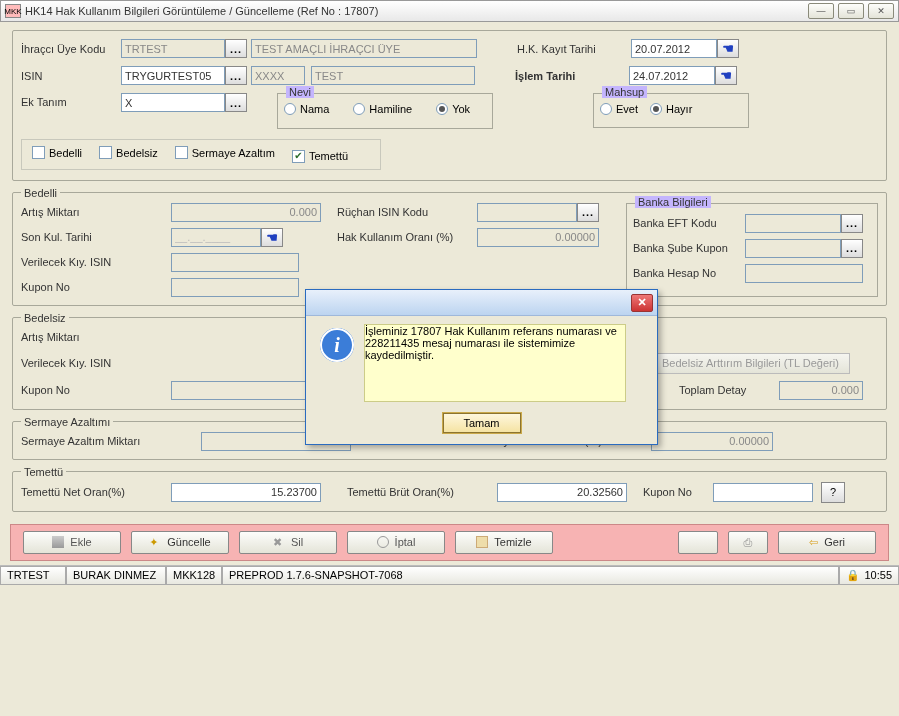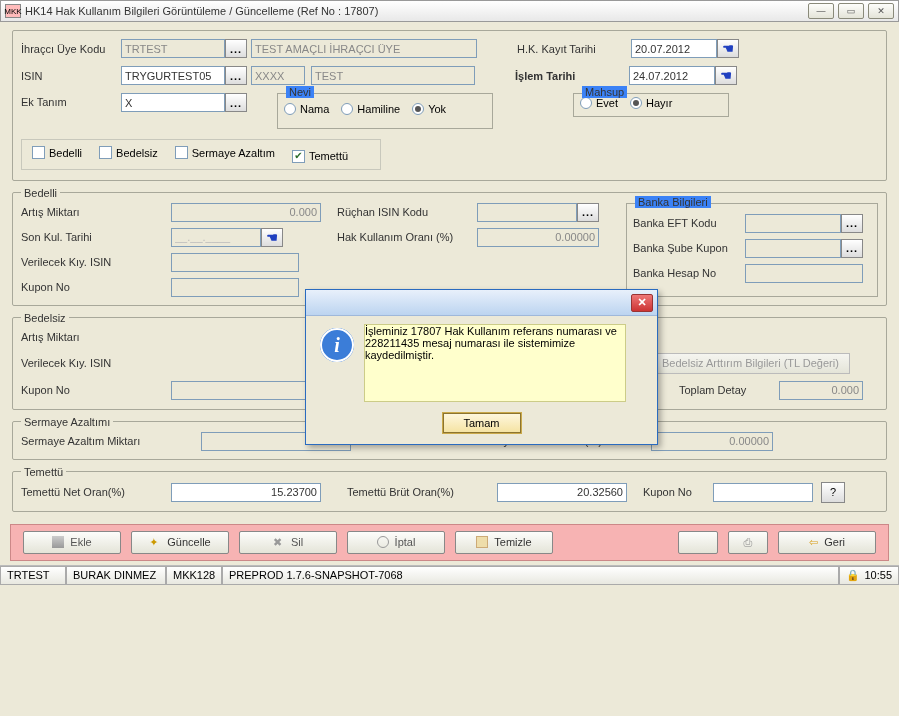--- a/index.html
+++ b/index.html
@@ -45,21 +45,21 @@
 .dlg-overlay { position:absolute; left:305px; top:289px; width:353px; background:#ece9d8; border:1px solid #2a6bbf; box-shadow: 3px 3px 6px rgba(0,0,0,0.3); }
 .dlg-title { height:26px; background: linear-gradient(#e8f0fb,#bcd4f0); border-bottom:1px solid #9fb8da; display:flex; align-items:center; justify-content:flex-end; padding:0 4px; }
 .dlg-close { width:22px; height:18px; background: linear-gradient(#e77,#c33); border:1px solid #933; border-radius:2px; color:#fff; display:flex;align-items:center;justify-content:center; font-size:11px; font-weight:bold; }
 .dlg-body { display:flex; padding:8px; gap:10px; }
 .dlg-ico { width:34px; height:34px; border-radius:50%; background:#3b7dd8; display:flex;align-items:center;justify-content:center; color:#fff; font-family:Georgia,serif; font-weight:bold; font-style:italic; font-size:20px; box-shadow: inset 0 0 0 2px #fff, inset 0 0 0 3px #3b7dd8; margin-top:4px; margin-left:6px; flex-shrink:0; }
 .dlg-msg { background:#ffffcc; border:1px solid #cccc88; width:262px; min-height:78px; display:flex; align-items:flex-start; }
 .dlg-foot { display:flex; justify-content:center; padding: 2px 0 10px 0; }
 .dlg-ok { height:22px; min-width:80px; border:1px solid #caa94a; background:linear-gradient(#fef8e0,#f4e2a0); box-shadow:0 0 0 1px #8b7430 inset; display:flex; align-items:center; justify-content:center; }
 
 .mini-fs { border:1px solid #a8a89a; padding:2px 6px 6px 6px; position:relative; }
-.mini-fs .mini-leg { position:absolute; top:-8px; left:8px; background:#3b82f6; padding:0 3px; font-size:11px; color:#333; }
+.mini-fs .mini-leg { position:absolute; top:-8px; left:8px; background:#c4b5fd; padding:0 3px; font-size:11px; color:#333; }
 
 .hidden-bedelsiz-btn { height:21px; border:1px solid #bbb; background:linear-gradient(#f5f5f0,#e4e4d8); color:#999; padding:0 10px; display:flex; align-items:center; }
 </style>
 </head>
 <body>
 
 <div class="titlebar">
   <span class="t-icon">MKK</span>
   <span class="t-text">HK14 Hak Kullanım Bilgileri Görüntüleme / Güncelleme (Ref No : 17807)</span>
   <div class="win-btns">
@@ -94,39 +94,39 @@
     <div class="hand">☚</div>
   </div>
 
   <div class="row" style="margin-top:8px; align-items:flex-start;">
     <span class="lbl" style="width:100px; padding-top:3px;">Ek Tanım</span>
     <input class="txt" style="width: 104px;" value="X">
     <div class="dots">...</div>
 
     <div class="mini-fs" style="margin-left:30px; width:216px; height:36px;">
       <span class="mini-leg">Nevi</span>
-      <div class="row" style="height:100%;align-items:center;">
+      <div class="row" style="height:100%;align-items:center;gap:12px;">
         <label class="rad">
               <span class="rad-o"></span>
               <span>Nama</span>
             </label>
         <label class="rad">
               <span class="rad-o"></span>
               <span>Hamiline</span>
             </label>
         <label class="rad">
               <span class="rad-o">
                 <span class="dot"></span>
               </span>
               <span>Yok</span>
             </label>
       </div>
     </div>
 
-    <div class="mini-fs" style="margin-left:80px; width:156px; height:24px;">
+    <div class="mini-fs" style="margin-left:100px; width:156px; height:35px;">
       <span class="mini-leg">Mahsup</span>
       <div class="row" style="height:100%;align-items:center;">
         <label class="rad">
               <span class="rad-o"></span>
               <span>Evet</span>
             </label>
         <label class="rad">
               <span class="rad-o">
                 <span class="dot"></span>
               </span>

